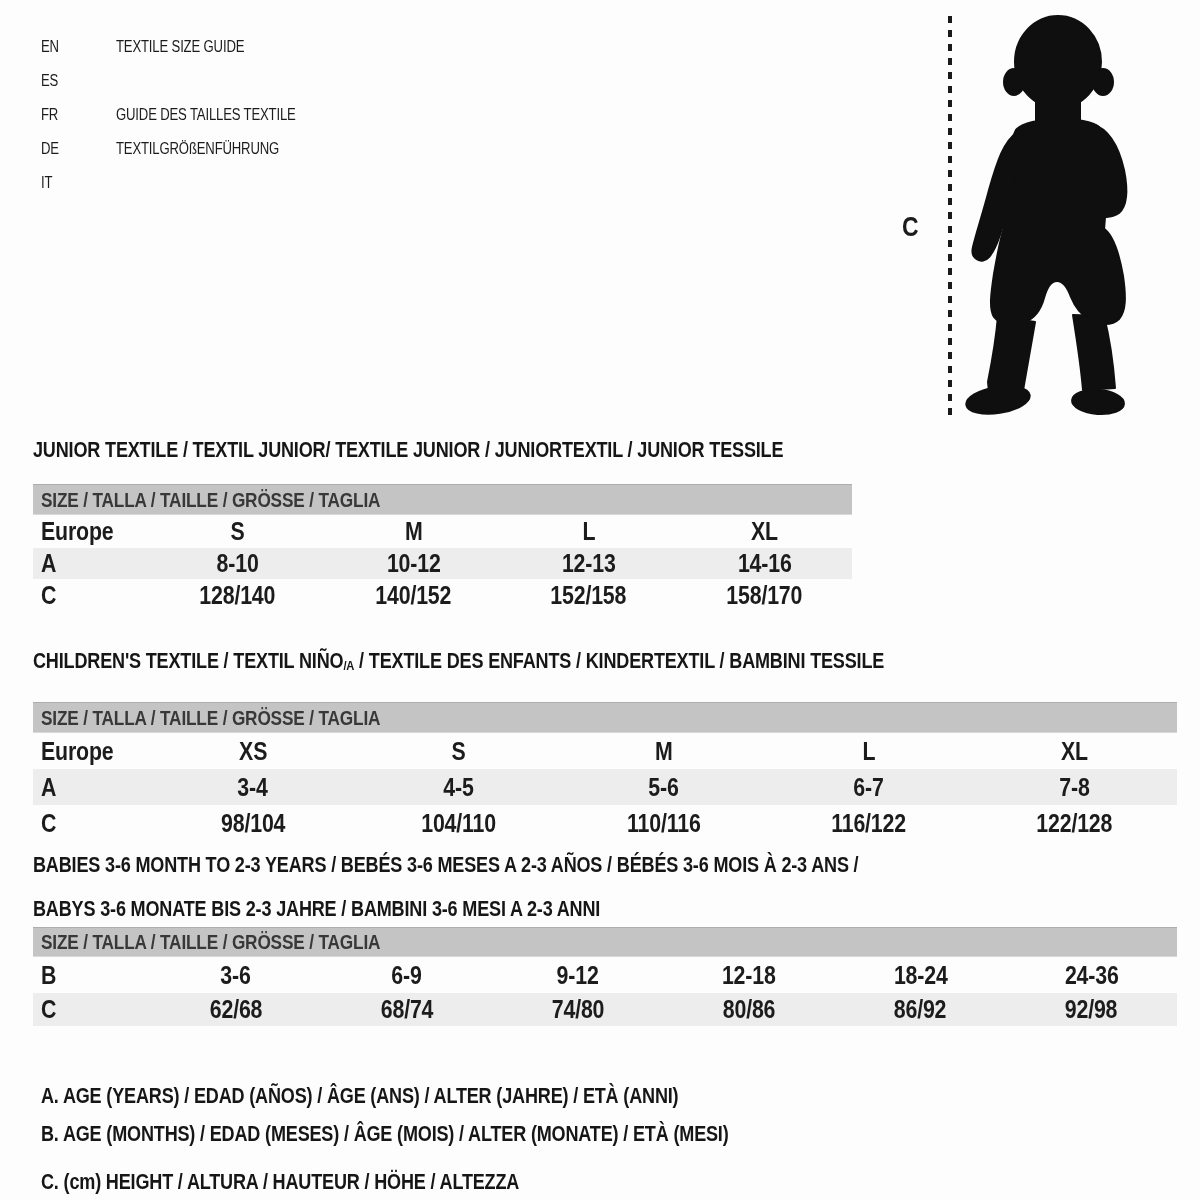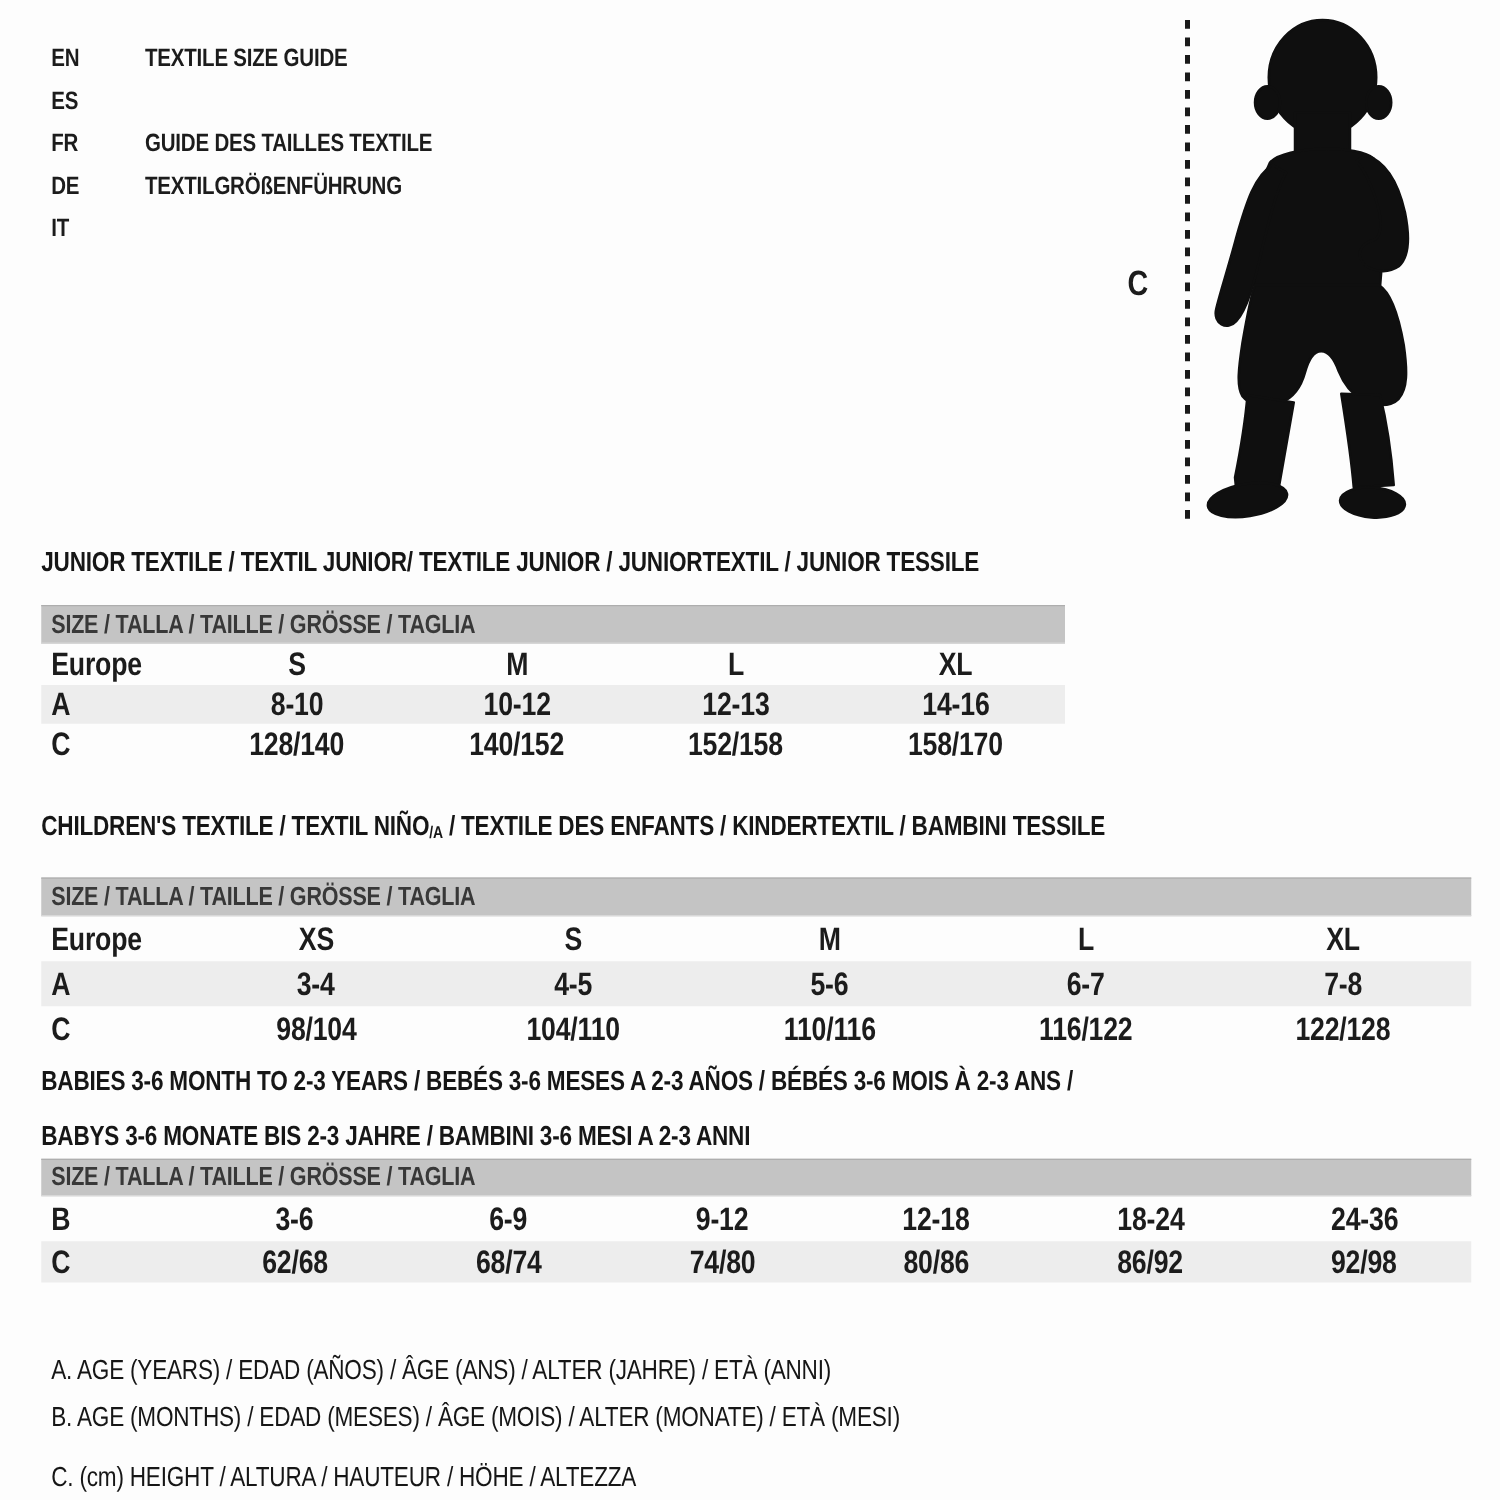--- a/index.html
+++ b/index.html
@@ -21,21 +21,21 @@
   }
   .cx{
     display:inline-block;
     transform:scaleX(0.82);
     transform-origin:0 50%;
     white-space:nowrap;
     letter-spacing:-0.2px;
   }
   
   .lang-block{position:absolute;left:41px;top:30px;}
-  .lang-row{display:flex;height:34px;line-height:34px;font-weight:700;font-size:20px;}
+  .lang-row{display:flex;height:34px;line-height:34px;font-weight:400;font-size:16px;}
   .lang-code{width:75px;}
   
   .measure-line{position:absolute;left:946px;top:16px;width:8px;height:402px;}
   .measure-label{
     position:absolute;left:902px;top:211px;width:40px;
     font-size:28px;font-weight:700;
   }
   .silhouette{position:absolute;left:958px;top:10px;width:190px;height:410px;}
   
   .sec-title{
@@ -55,21 +55,21 @@
     display:flex;align-items:center;
   }
   .t-row{display:flex;align-items:center;font-weight:700;font-size:26px;}
   .t-row .lbl{width:117px;padding-left:8px;text-align:left;}
   .t-row .c{flex:1;text-align:center;}
   .t-row .c .cx{transform-origin:50% 50%;}
   .t-row.alt{background:var(--alt);}
   
   .legend-line{
     position:absolute;left:41px;
-    font-size:22px;font-weight:400;line-height:24px;color:#161616;
+    font-size:22px;font-weight:700;line-height:24px;color:#161616;
   }
 </style>
 </head>
 <body>
 
 <div class="lang-block">
   <div class="lang-row">
     <span class="lang-code"><span class="cx">EN</span></span>
     <span><span class="cx">TEXTILE SIZE GUIDE</span></span>
   </div>

